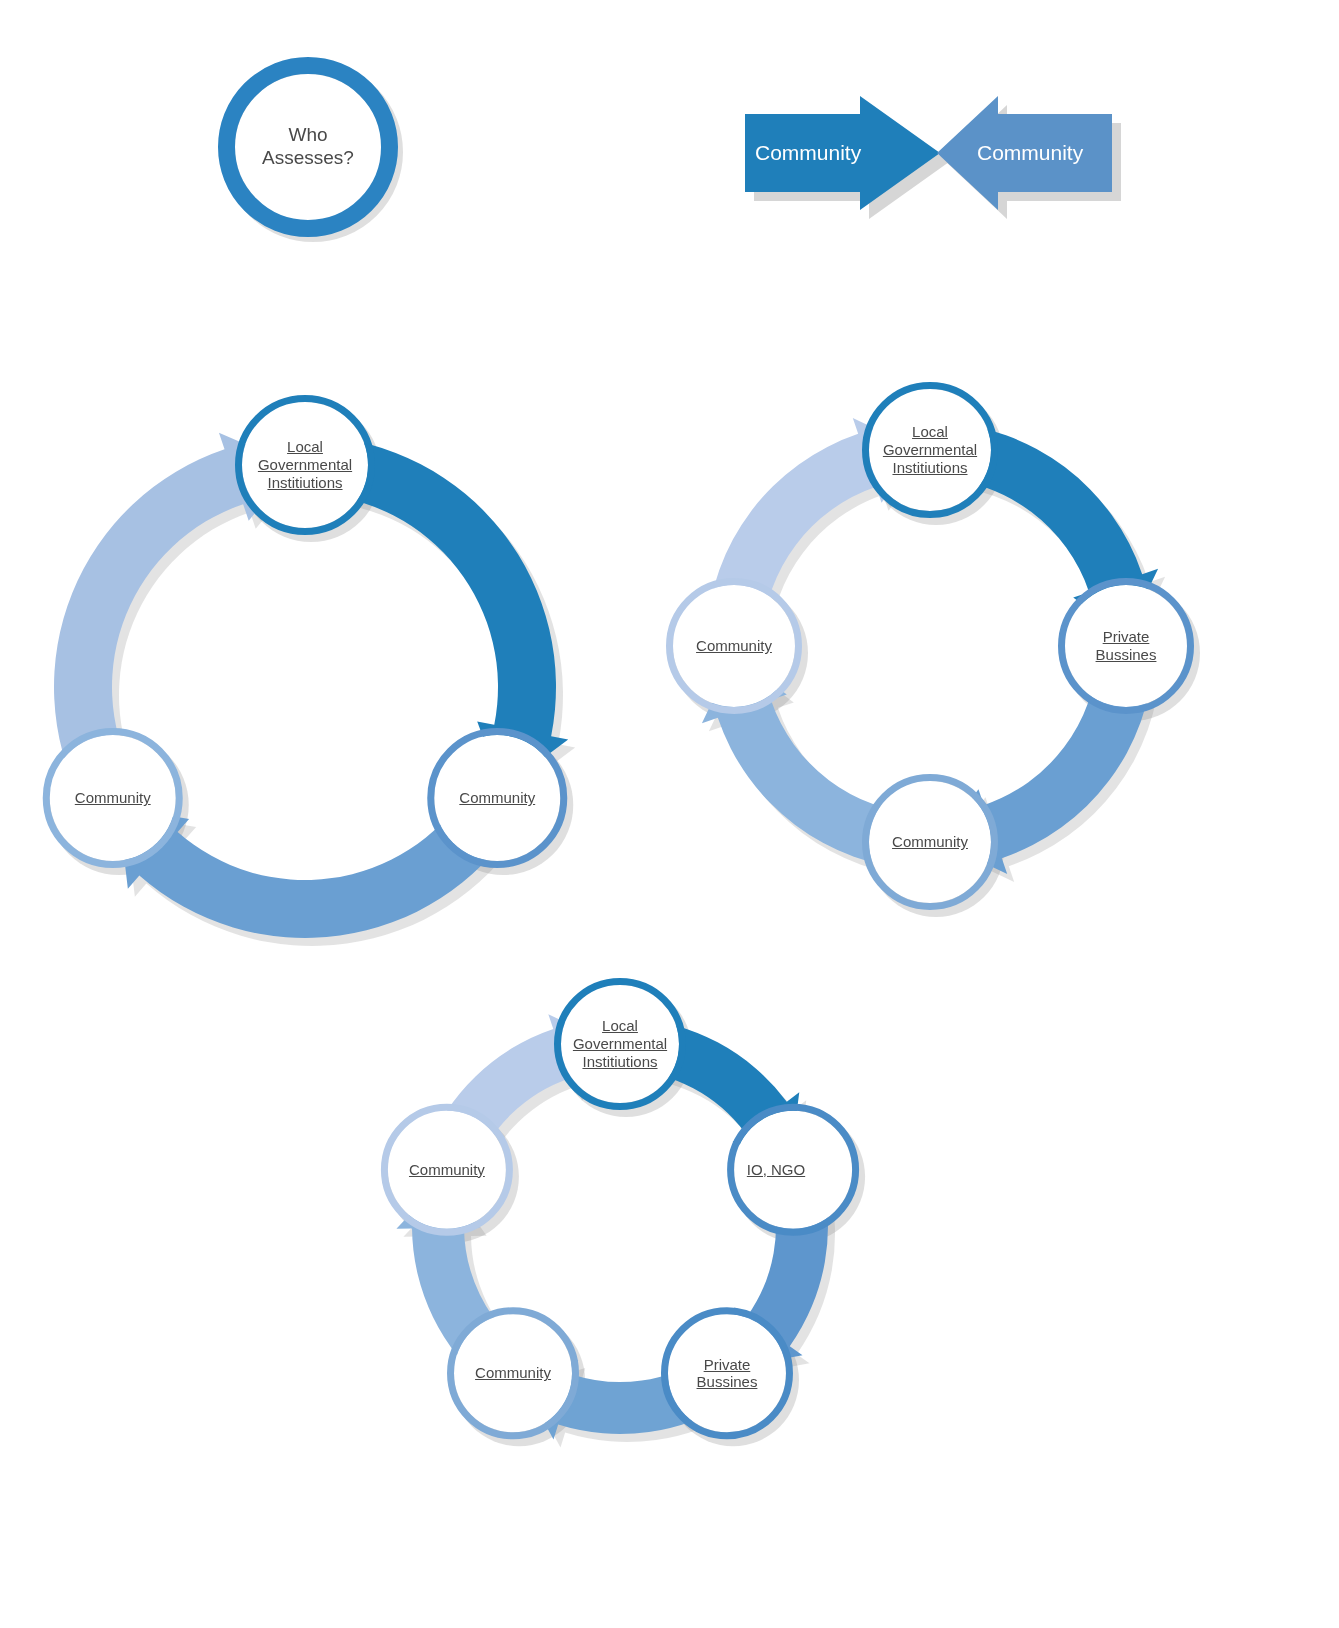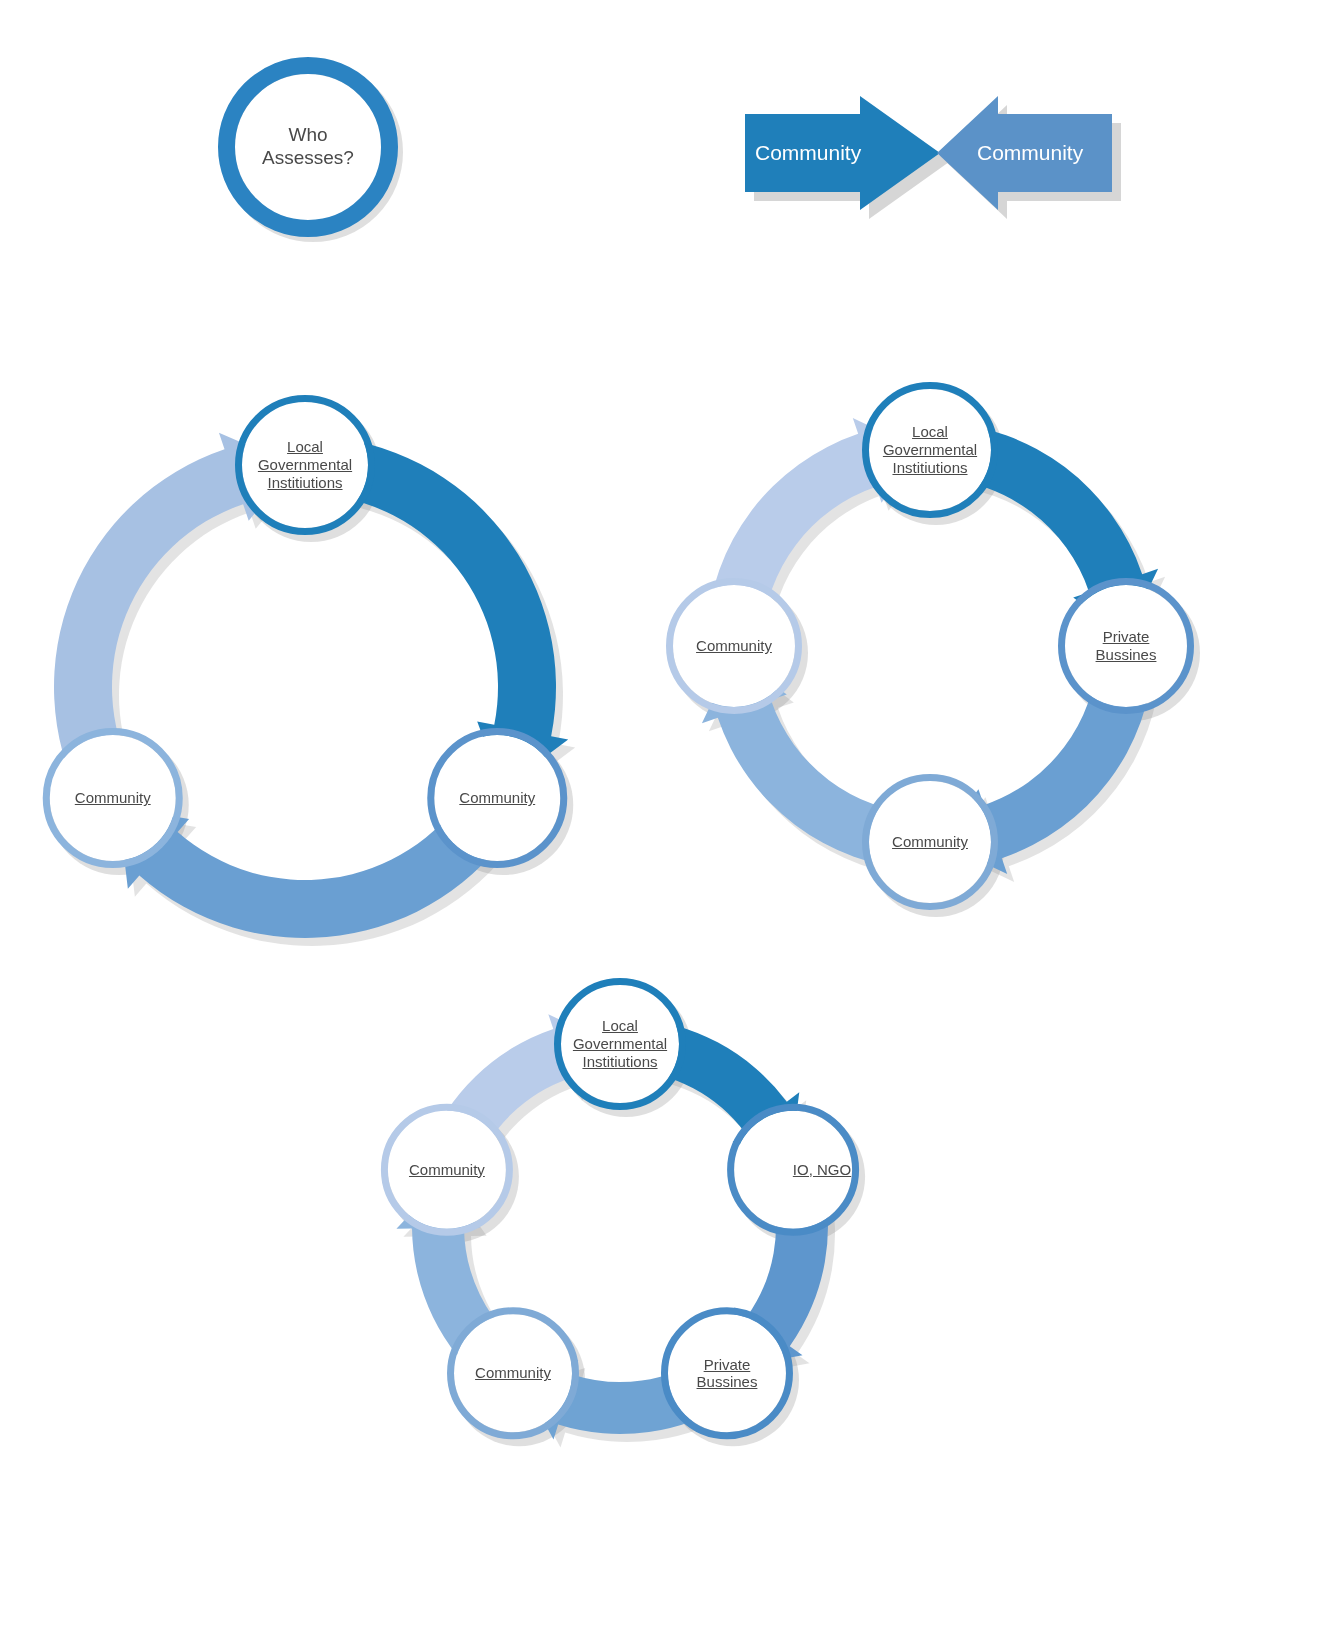--- a/index.html
+++ b/index.html
@@ -151,19 +151,19 @@
       <div class="node-label" style="left: 862px; top: 382px; width: 136px; height: 136px; font-size: 15px;">Local
 Governmental
 Institiutions</div>
       <div class="node-label" style="left: 1058px; top: 578px; width: 136px; height: 136px; font-size: 15px;">Private
 Bussines</div>
       <div class="node-label" style="left: 862px; top: 774px; width: 136px; height: 136px; font-size: 15px;">Community</div>
       <div class="node-label" style="left: 666px; top: 578px; width: 136px; height: 136px; font-size: 15px;">Community</div>
       <div class="node-label" style="left: 554px; top: 978px; width: 132px; height: 132px; font-size: 15px;">Local
 Governmental
 Institiutions</div>
-      <div class="node-label" style="left: 756px; top: 1103.76px; width: 132px; height: 132px; font-size: 15px;">IO, NGO</div>
+      <div class="node-label" style="left: 710px; top: 1103.76px; width: 132px; height: 132px; font-size: 15px;">IO, NGO</div>
       <div class="node-label" style="left: 660.977px; top: 1307.24px; width: 132px; height: 132px; font-size: 15px;">Private
 Bussines</div>
       <div class="node-label" style="left: 447.023px; top: 1307.24px; width: 132px; height: 132px; font-size: 15px;">Community</div>
       <div class="node-label" style="left: 380.908px; top: 1103.76px; width: 132px; height: 132px; font-size: 15px;">Community</div>
     </div>
 </div>
 
 </body></html>

